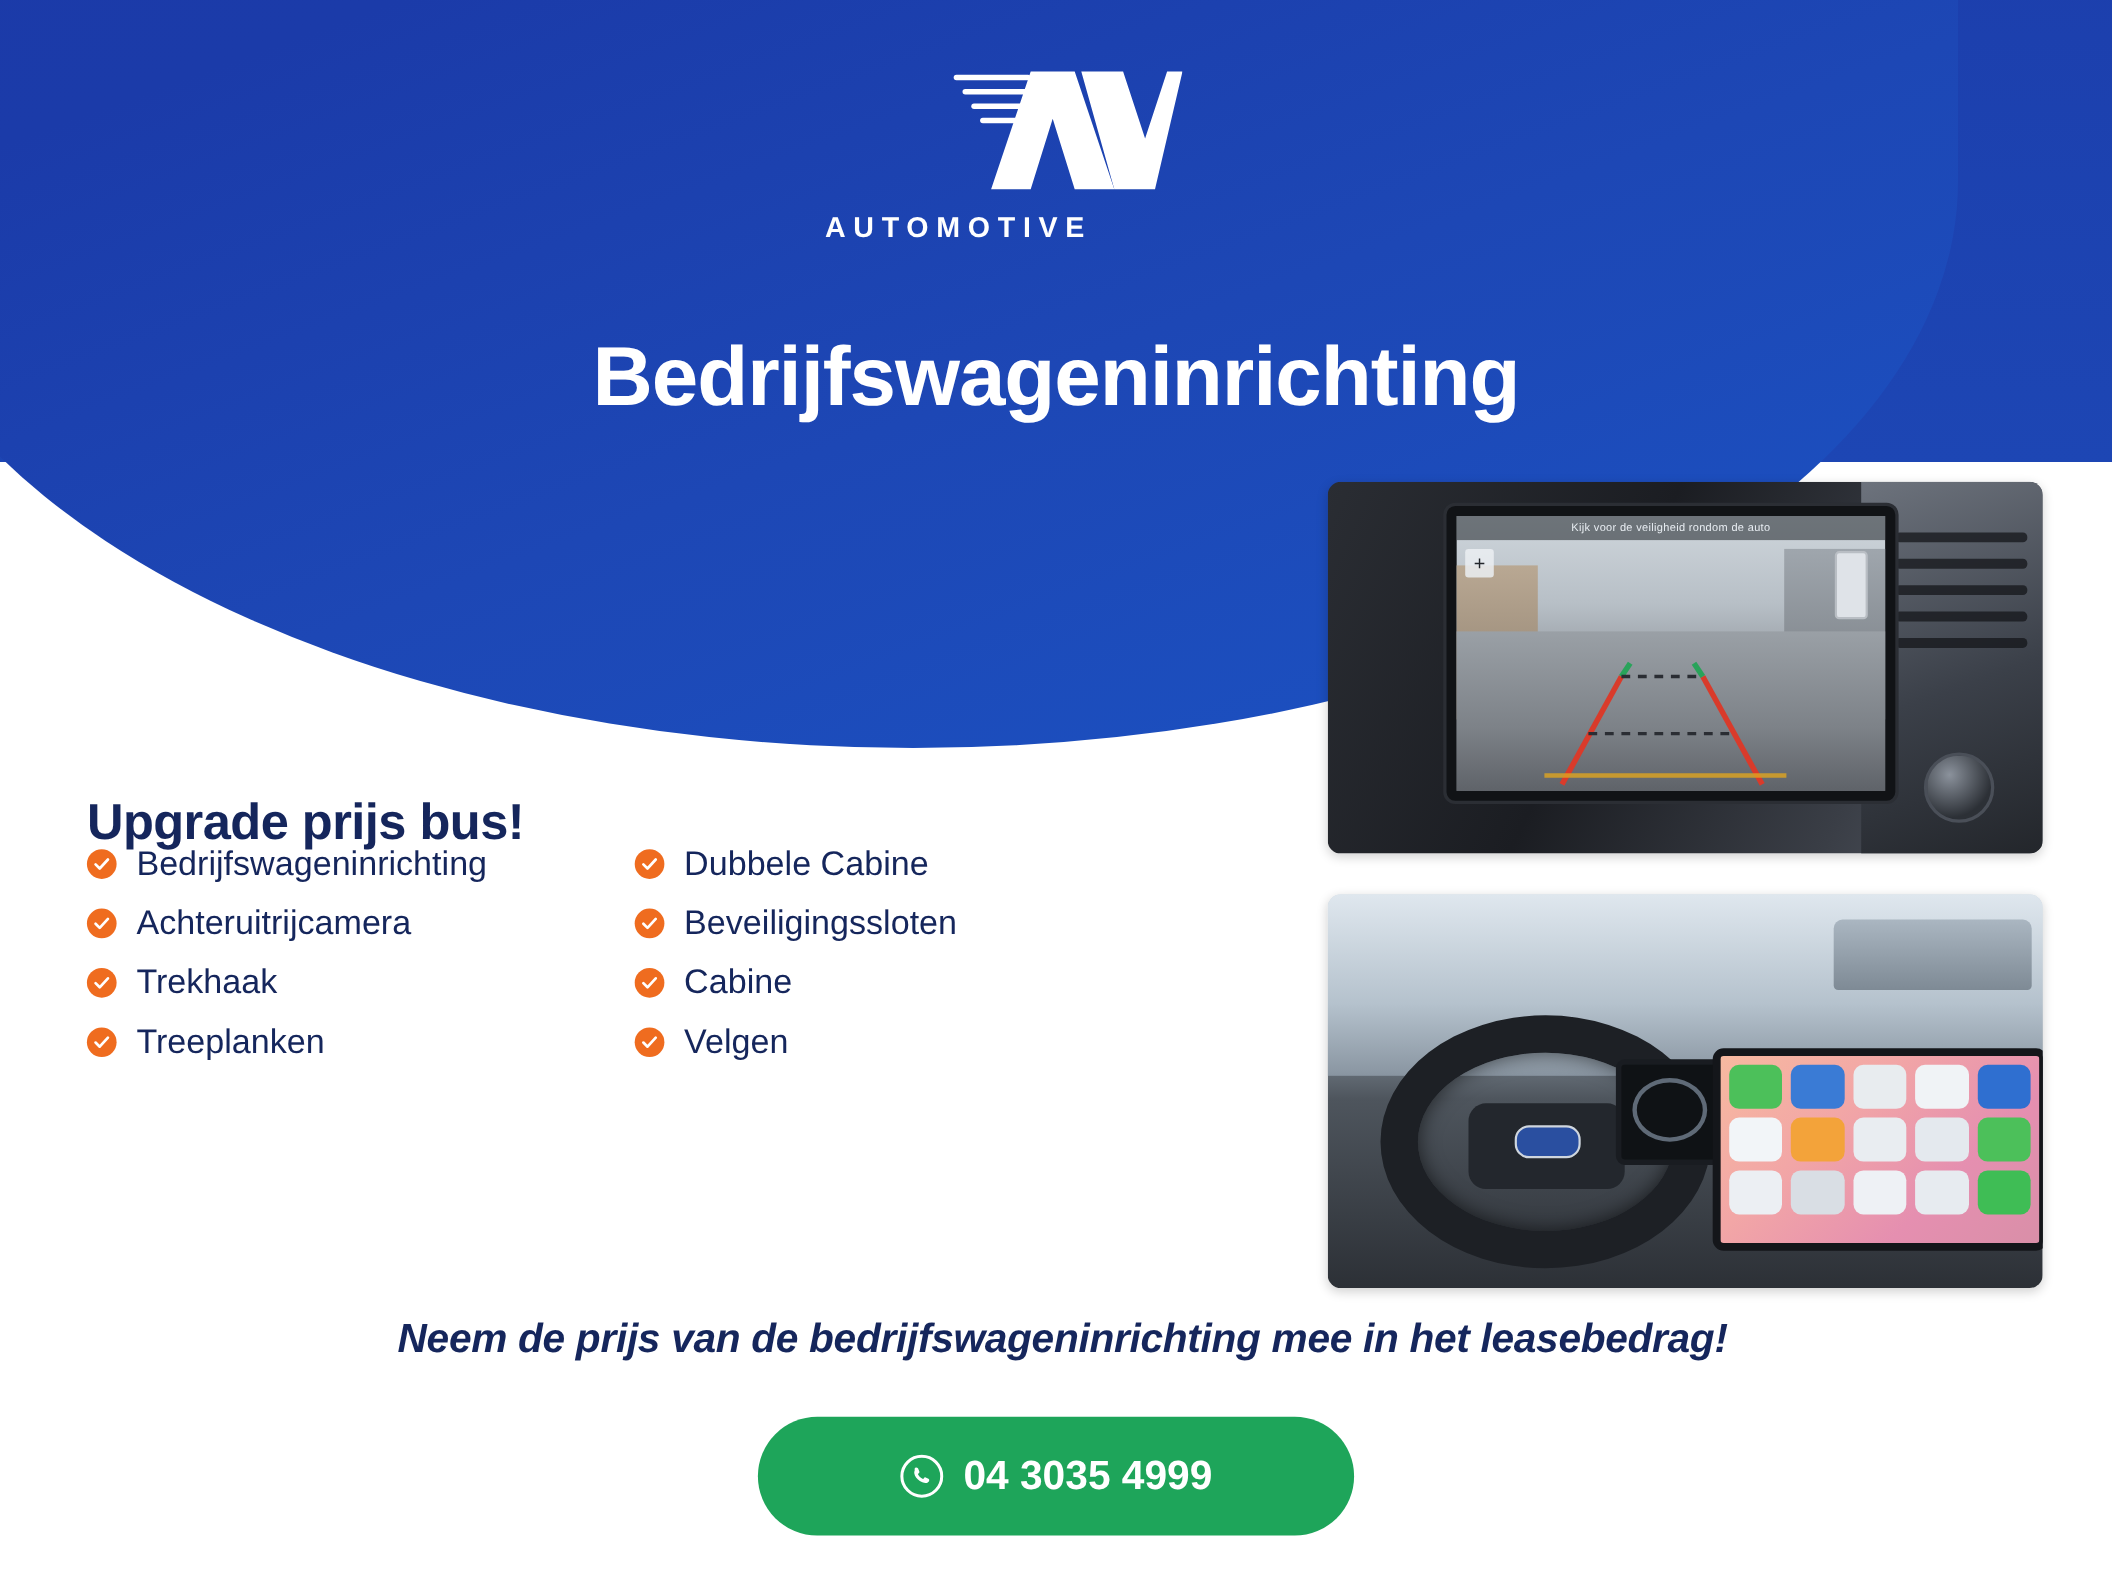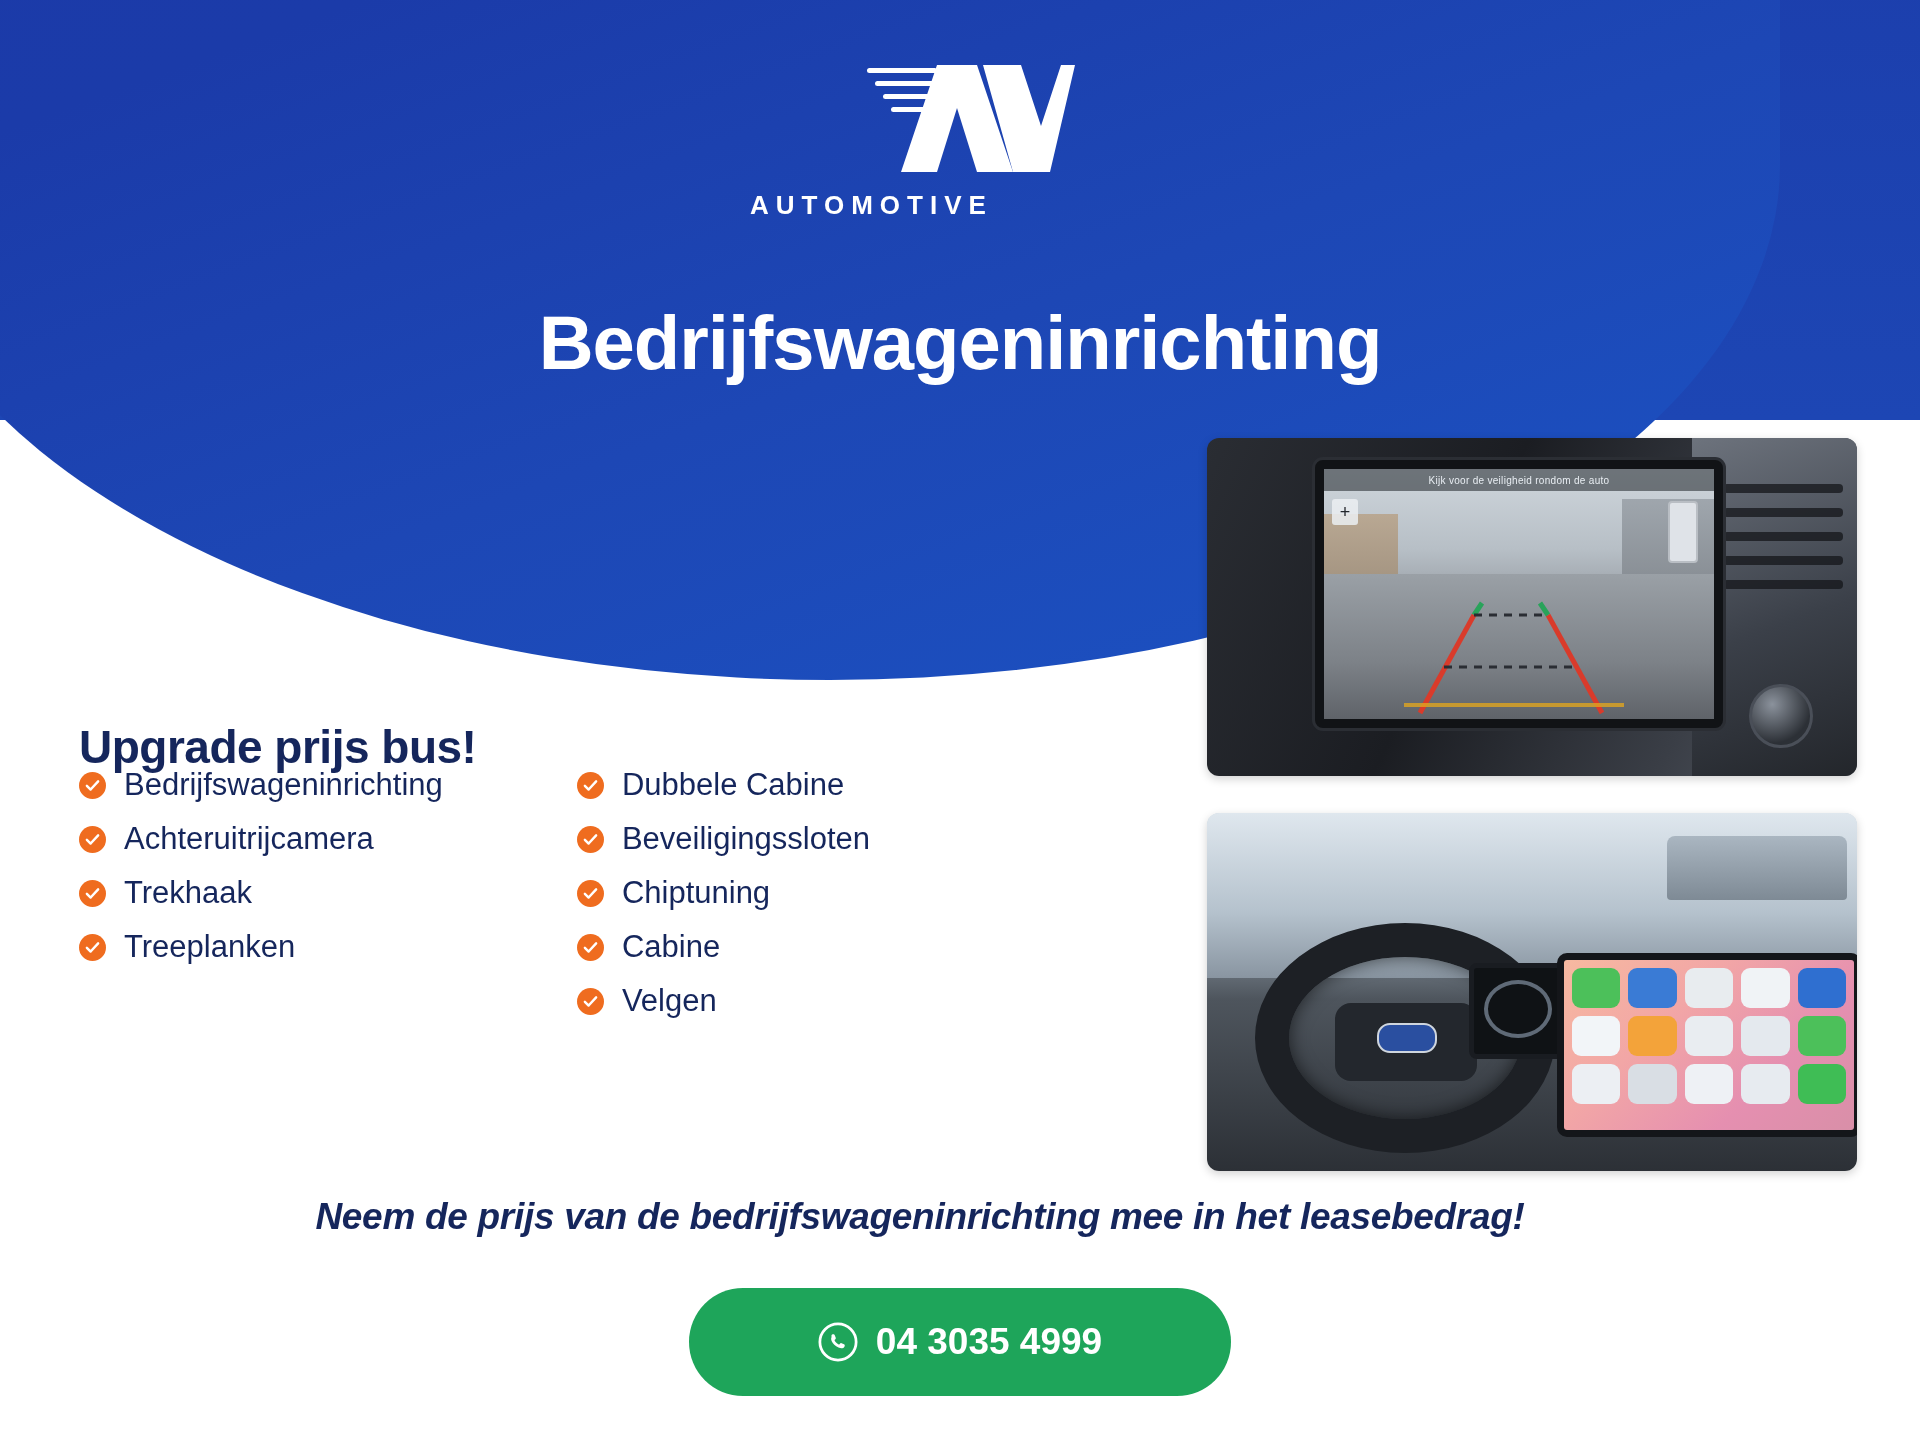--- a/index.html
+++ b/index.html
@@ -370,20 +370,21 @@
     position: absolute;
     left: 0;
     top: 1196px;
     width: 1840px;
     text-align: center;
     font-size: 37px;
     font-weight: bold;
     font-style: italic;
     color: #15265c;
     letter-spacing: -0.3px;
+    padding-left: 46px;
   }
 
   
   .cta {
     position: absolute;
     left: 50%;
     top: 1288px;
     transform: translateX(-50%);
     width: 542px;
     height: 108px;
@@ -475,28 +476,20 @@
       </span>
       <span class="feature-label">Dubbele Cabine</span>
     </div>
     <div class="feature">
       <span class="check-icon">
         <svg width="15" height="15" viewBox="0 0 16 16">
             <path d="M2 8.3 L6 12.3 L14 3.6" fill="none" stroke="#ffffff" stroke-width="2.6" stroke-linecap="round" stroke-linejoin="round"></path>
           </svg>
       </span>
       <span class="feature-label">Beveiligingssloten</span>
-    </div>
-    <div class="feature">
-      <span class="check-icon">
-        <svg width="15" height="15" viewBox="0 0 16 16">
-            <path d="M2 8.3 L6 12.3 L14 3.6" fill="none" stroke="#ffffff" stroke-width="2.6" stroke-linecap="round" stroke-linejoin="round"></path>
-          </svg>
-      </span>
-      <span class="feature-label">Chiptuning</span>
     </div>
     <div class="feature">
       <span class="check-icon">
         <svg width="15" height="15" viewBox="0 0 16 16">
             <path d="M2 8.3 L6 12.3 L14 3.6" fill="none" stroke="#ffffff" stroke-width="2.6" stroke-linecap="round" stroke-linejoin="round"></path>
           </svg>
       </span>
       <span class="feature-label">Cabine</span>
     </div>
     <div class="feature">

